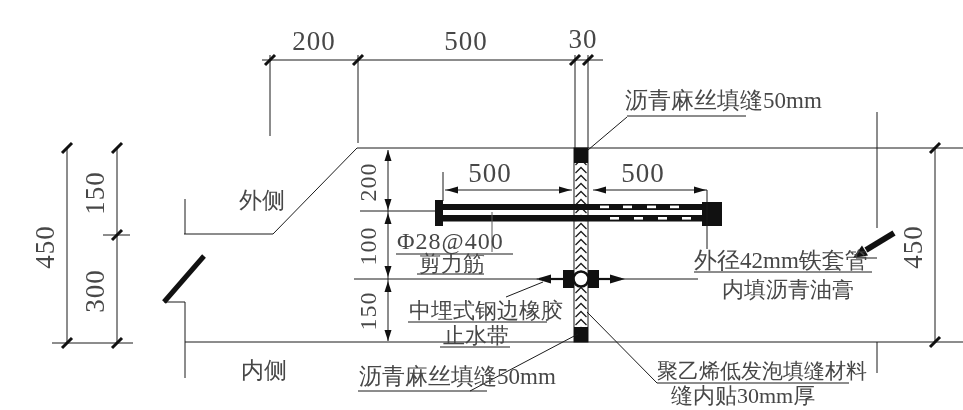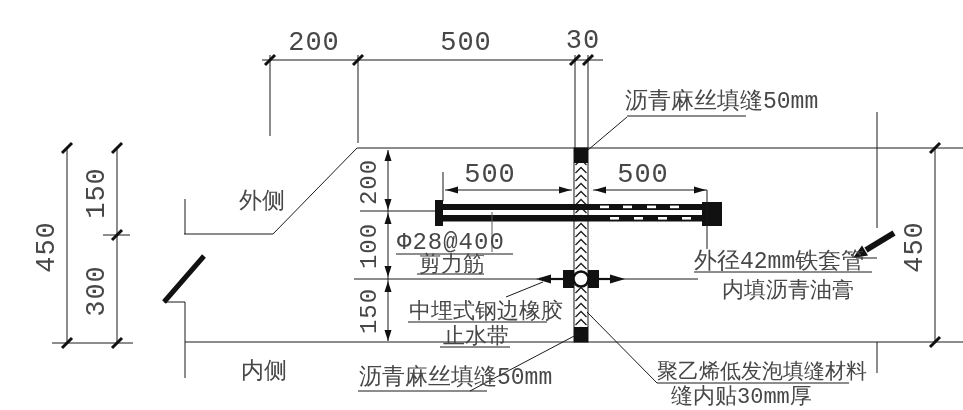--- a/index.html
+++ b/index.html
@@ -1,17 +1,17 @@
 <!DOCTYPE html>
 <html><head>
 <meta charset="utf-8">
 <style>
   html,body{margin:0;padding:0;background:#ffffff;}
   .stage{width:963px;height:410px;position:relative;background:#ffffff;overflow:hidden;
-         font-family:Liberation Mono, monospace;}
+         font-family:Liberation Serif, serif;}
   svg{display:block;}
   text{fill:#474747;}
   .dimtxt{font-size:27px;letter-spacing:1px;}
   .dimtxt-s{font-size:24px;letter-spacing:1px;}
   .cjk{font-size:22px;}
   .cjk-lg{font-size:23px;}
   .cjk-sm{font-size:21px;}
   .thin{stroke:#1b1b1b;stroke-width:1;fill:none;}
   .thin-g{stroke:#5a5a5a;stroke-width:1;fill:none;}
   .tick{stroke:#111;stroke-width:3;fill:none;}

